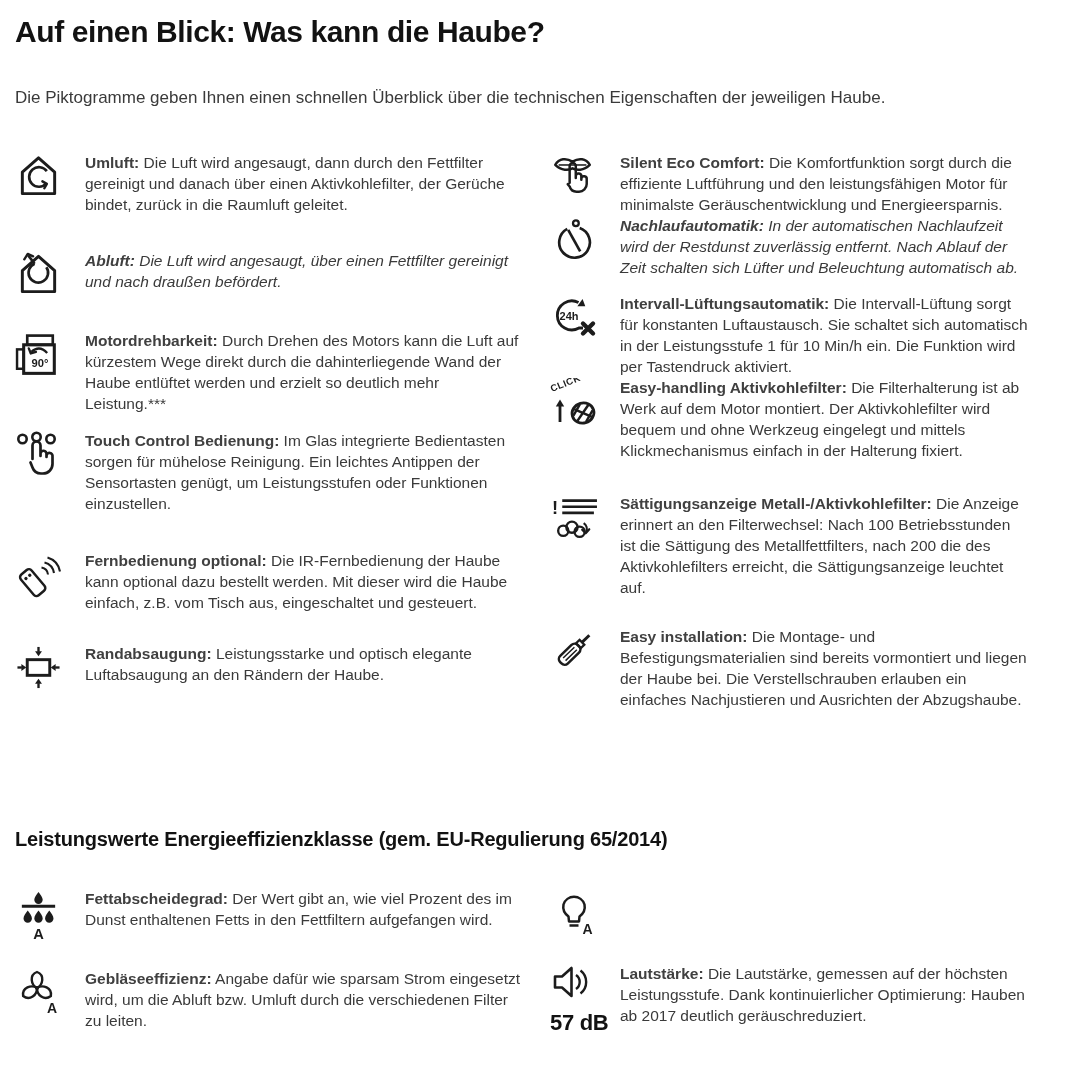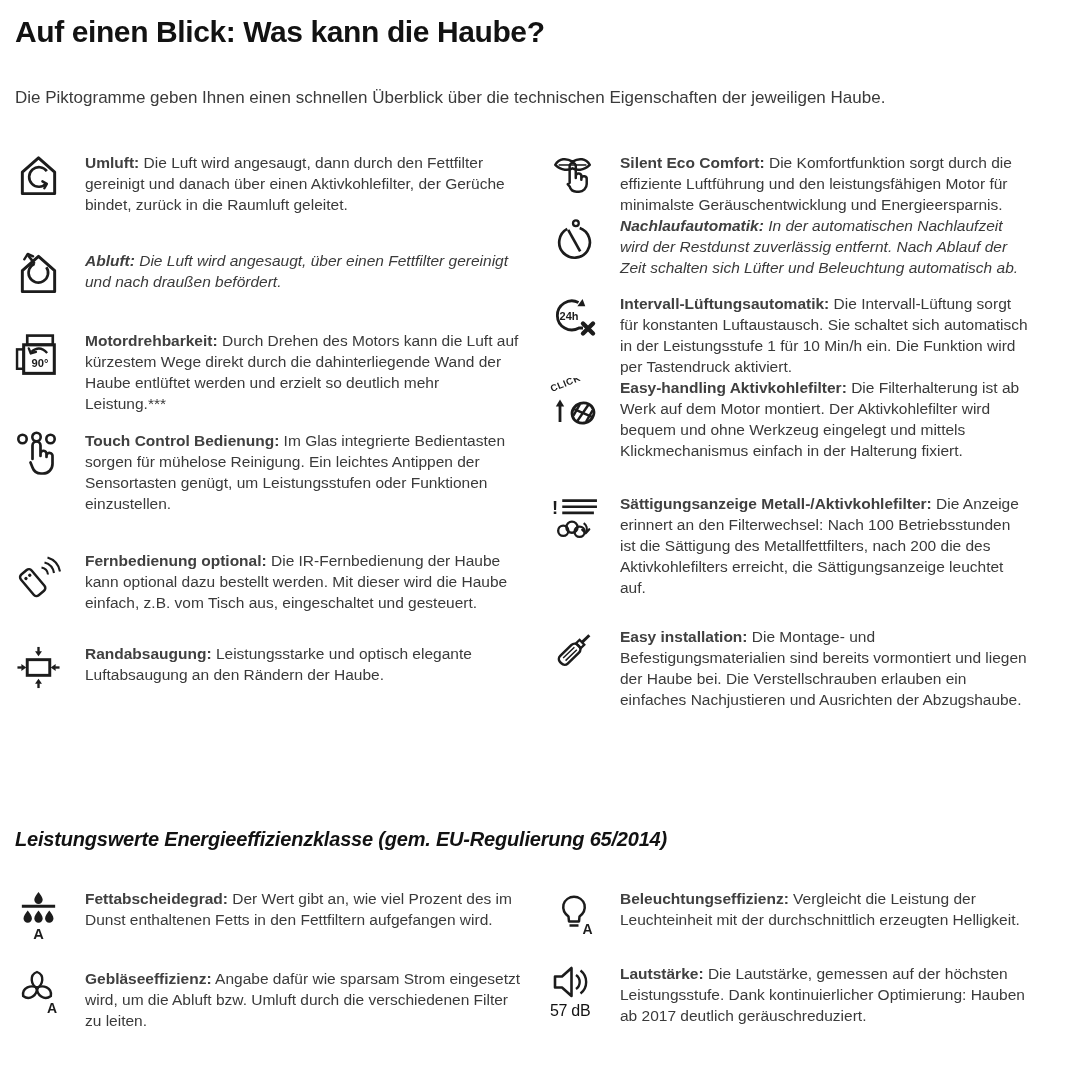--- a/index.html
+++ b/index.html
@@ -21,24 +21,24 @@
   .col-l .item:nth-child(2){margin-bottom:32px;font-style:italic;}
   .col-l .item:nth-child(3){margin-bottom:16px;}
   .col-l .item:nth-child(4){margin-bottom:36px;}
   .col-l .item:nth-child(5){margin-bottom:30px;}
   .col-r .item:nth-child(1){}
   .col-r .item:nth-child(2){margin-bottom:15px;font-style:italic;}
   .col-r .item:nth-child(3){}
   .col-r .item:nth-child(4){margin-bottom:32px;}
   .col-r .item:nth-child(5){margin-bottom:28px;}
   .perf-head{margin-top:116px;font-size:20px;line-height:26px;font-weight:bold;
-             color:#121212;letter-spacing:-0.2px;font-style:italic;}
+             color:#121212;letter-spacing:-0.2px;}
   .grid.perf{margin-top:36px;}
   .grid.perf .item{margin-bottom:26px;}
-  .db-value{font-weight:normal;color:#121212;font-size:16px;margin-top:2px;letter-spacing:-0.3px;}
+  .db-value{font-weight:bold;color:#121212;font-size:22px;margin-top:10px;letter-spacing:-0.3px;}
   .stroked{fill:none;stroke:currentColor;}
   text{font-family:"Liberation Sans",sans-serif;}
 </style>
 </head>
 <body>
 
 <div class="page">
 
   <h1 class="title">Auf einen Blick: Was kann die Haube?</h1>
   <p class="intro">Die Piktogramme geben Ihnen einen schnellen Überblick über die technischen Eigenschaften der jeweiligen Haube.</p>
@@ -251,21 +251,20 @@
     <div class="col">
 
       <div class="item">
         <div class="icon-cell">
           <svg viewBox="0 0 48 48" width="48" height="48">
             <path class="stroked" stroke-width="2.5" stroke-linejoin="round" d="M18.5 27.5 C14.5 24.5 12.5 20.5 13.5 15.5 A11 11 0 0 1 34.5 15.5 C35.5 20.5 33.5 24.5 29.5 27.5 L29 32.5 H19 Z"></path>
             <path class="stroked" stroke-width="2.5" d="M19.5 36.5 H28.5"></path>
             <text x="37.5" y="45" text-anchor="middle" font-size="14" font-weight="bold" fill="currentColor">A</text>
           </svg>
         </div>
-        <div class="txt"><span class="lbl">Beleuchtungseffizienz:</span> <span>Vergleicht die Leistung der Leuchteinheit mit der durchschnittlich erzeugten Helligkeit.</span></div>
       </div>
 
       <div class="item">
         <div class="icon-cell">
           <svg viewBox="0 0 48 36" width="48" height="36">
             <path class="stroked" stroke-width="2.6" stroke-linejoin="round" d="M5 12.5 H12 L21.5 4 V32 L12 23.5 H5 Z"></path>
             <path class="stroked" stroke-width="2.4" d="M26 11 a8.5 8.5 0 0 1 0 14"></path>
             <path class="stroked" stroke-width="2.4" d="M30.5 6.5 a14.5 14.5 0 0 1 0 23"></path>
           </svg>
           <div class="db-value">57 dB</div>

